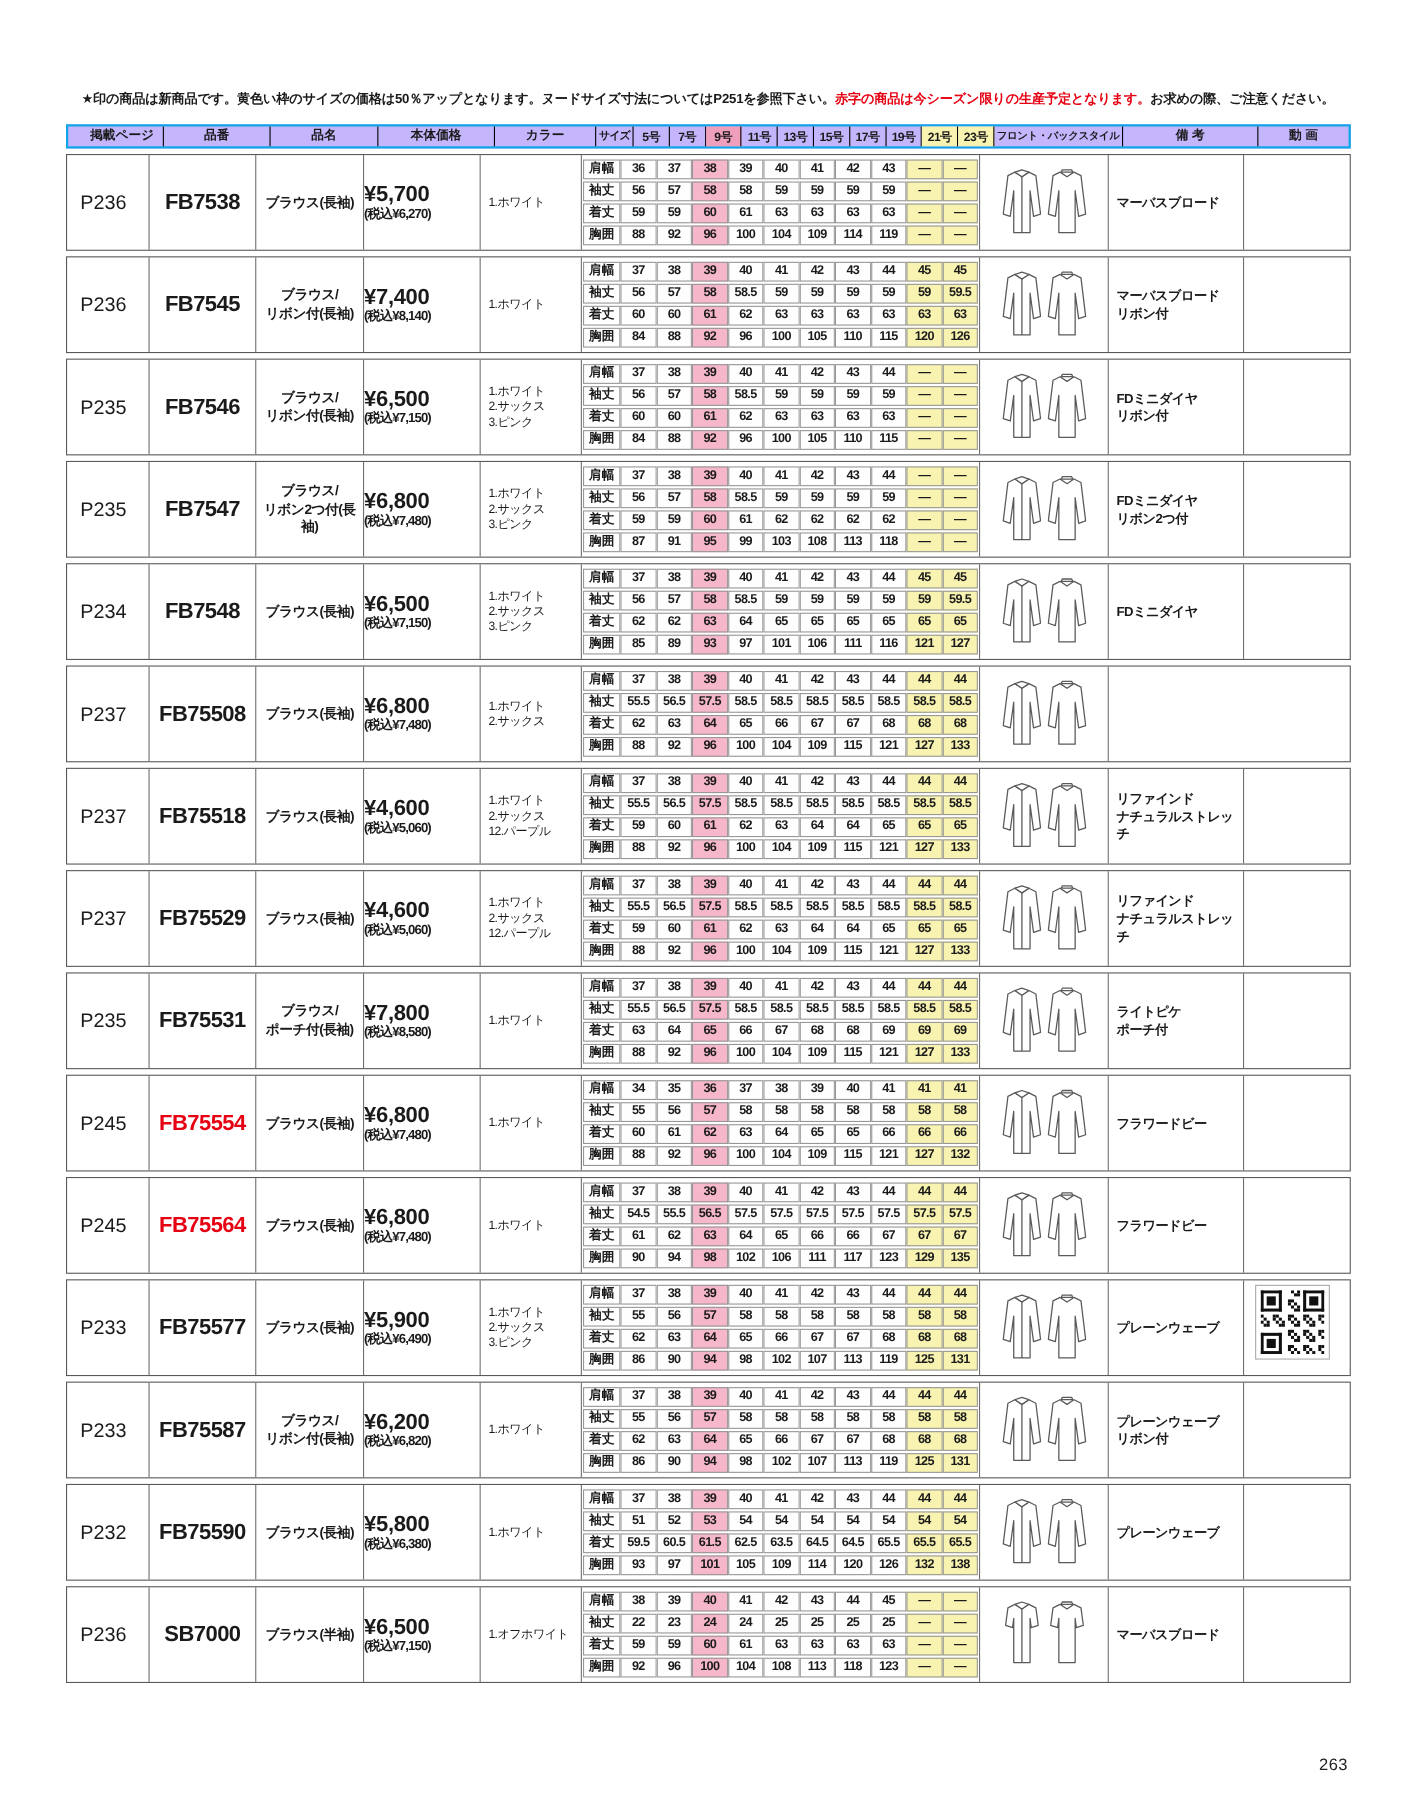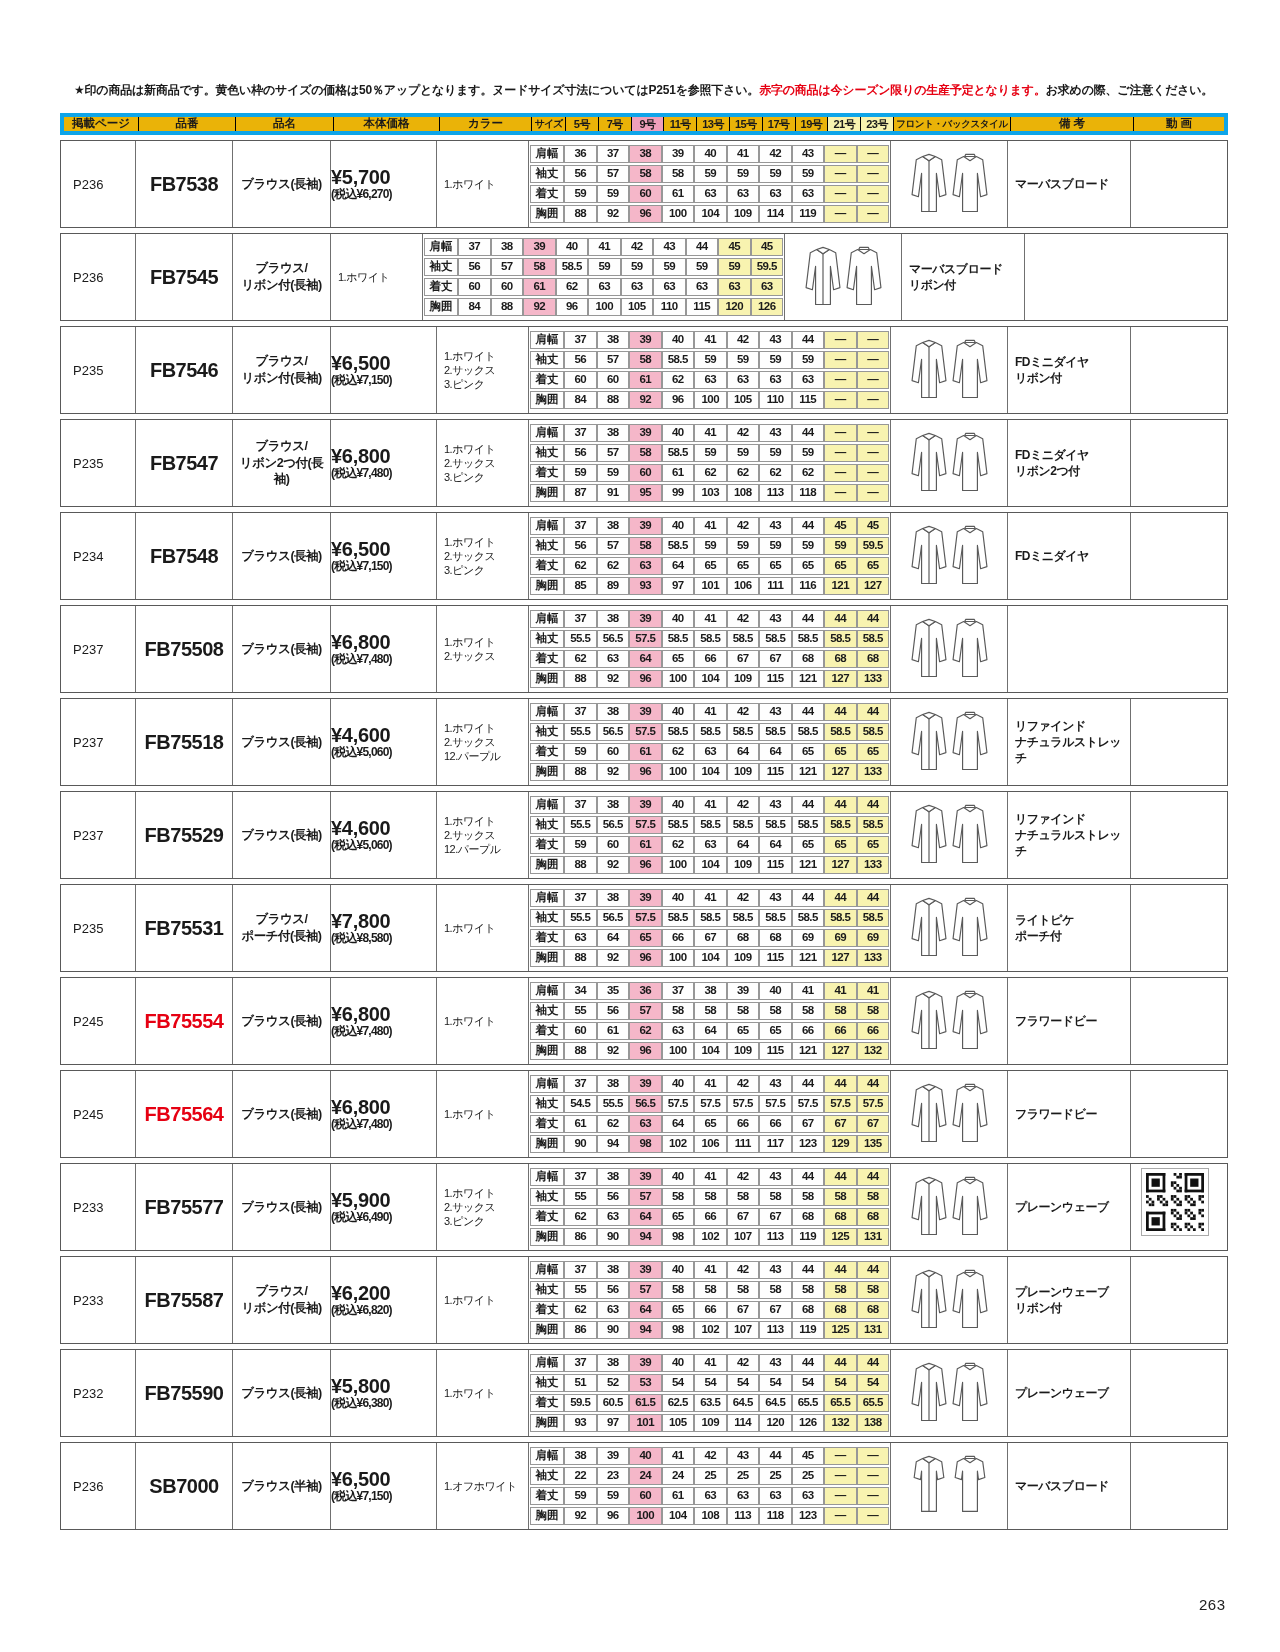--- a/index.html
+++ b/index.html
@@ -5,37 +5,37 @@
   html,body{margin:0;padding:0;}
   body{
     width:1280px;height:1652px;position:relative;overflow:hidden;
     background:#ffffff;color:#1a1a1a;
     font-family:"Liberation Sans","DejaVu Sans",sans-serif;
   }
   .note{position:absolute;left:74px;top:82px;width:1120px;font-size:12px;font-weight:700;letter-spacing:-0.2px;white-space:nowrap;}
   .note .red{color:var(--red,#e60012);}
   .catalog{position:absolute;left:60px;top:113px;width:1168px;}
   
-  .hrow{display:flex;height:22px;border:4px solid #0ea5e9;box-sizing:border-box;background:#eab308;font-weight:700;font-size:11.5px;}
+  .hrow{display:flex;height:22px;border:2px solid #0ea5e9;box-sizing:border-box;background:#c4b5fd;font-weight:700;font-size:11.5px;padding-left:12px;}
   .hcell{display:flex;align-items:center;justify-content:center;border-right:1px solid #000;box-sizing:border-box;line-height:1;}
   .hsizes{display:flex;width:328px;box-sizing:border-box;}
   .shc{flex:1;display:flex;align-items:center;justify-content:center;border-right:1px solid #000;box-sizing:border-box;font-size:11px;letter-spacing:-0.5px;}
   .pink-h{background:var(--pinkh,#ef9fbb);}
   .yellow-h{background:var(--yellow,#f8f3b0);}
   
   .c-page{width:75px;}.c-code{width:97px;}.c-name{width:98px;}.c-price{width:106px;}
   .c-color{width:92px;}.c-sizelab{width:34px;font-size:10px;letter-spacing:-1px;text-align:right;}
   .c-size{width:362px;}.c-style{width:117px;}.c-remarks{width:123px;}.c-video{flex:1;}
   .hcell.c-style{font-size:9.5px;letter-spacing:-0.4px;}
   .hcell.c-video{border-right:none;}
   
   .block{display:flex;height:88px;border:1px solid #595959;box-sizing:border-box;margin-top:5px;background:#fff;align-items:stretch;}
   .cell{border-right:1px solid #707070;box-sizing:border-box;}
   .cell:last-child{border-right:none;}
-  .cell.c-page{display:flex;align-items:center;padding-left:12px;font-size:13px;}
+  .cell.c-page{display:flex;align-items:center;padding-left:12px;font-size:18px;}
   .cell.c-code{display:flex;align-items:center;justify-content:center;font-size:20px;font-weight:800;letter-spacing:-0.5px;}
   .cell.c-code.red{color:var(--red,#e60012);}
   .cell.c-name{display:flex;align-items:center;justify-content:center;text-align:center;font-size:12.5px;font-weight:700;white-space:pre-line;line-height:1.35;letter-spacing:-0.5px;}
   .cell.c-price{display:flex;flex-direction:column;justify-content:center;line-height:1.1;}
   .p1{font-size:20px;font-weight:800;letter-spacing:-0.3px;}
   .p2{font-size:12px;font-weight:700;letter-spacing:-0.8px;}
   .cell.c-color{display:flex;flex-direction:column;justify-content:center;align-items:flex-start;padding-left:7px;font-size:11px;font-weight:400;white-space:pre-line;line-height:1.3;letter-spacing:-0.5px;}
   .cell.c-size{display:grid;grid-template-columns:34px repeat(10,1fr);grid-auto-rows:18px;row-gap:2px;align-content:center;padding:0 1px;}
   .sc{border:1px solid #979797;display:flex;align-items:center;justify-content:center;font-size:11.5px;font-weight:700;background:#fefefe;line-height:1;box-sizing:border-box;letter-spacing:-0.6px;}
   .sc.lab{letter-spacing:0;}
@@ -150,20 +150,24 @@
           </svg>
         </div>
         <div class="cell c-remarks">マーバスブロード</div>
         <div class="cell c-video"></div>
       </div>
       <div class="block">
         <div class="cell c-page">P236</div>
         <div class="cell c-code">FB7545</div>
         <div class="cell c-name">ブラウス/
 リボン付(長袖)</div>
+        <div class="cell c-price">
+          <div class="p1">¥7,400</div>
+          <div class="p2">(税込¥8,140)</div>
+        </div>
         <div class="cell c-color">1.ホワイト</div>
         <div class="cell c-size">
           <div class="sc lab">肩幅</div>
           <div class="sc val">37</div>
           <div class="sc val">38</div>
           <div class="sc val pink">39</div>
           <div class="sc val">40</div>
           <div class="sc val">41</div>
           <div class="sc val">42</div>
           <div class="sc val">43</div>

